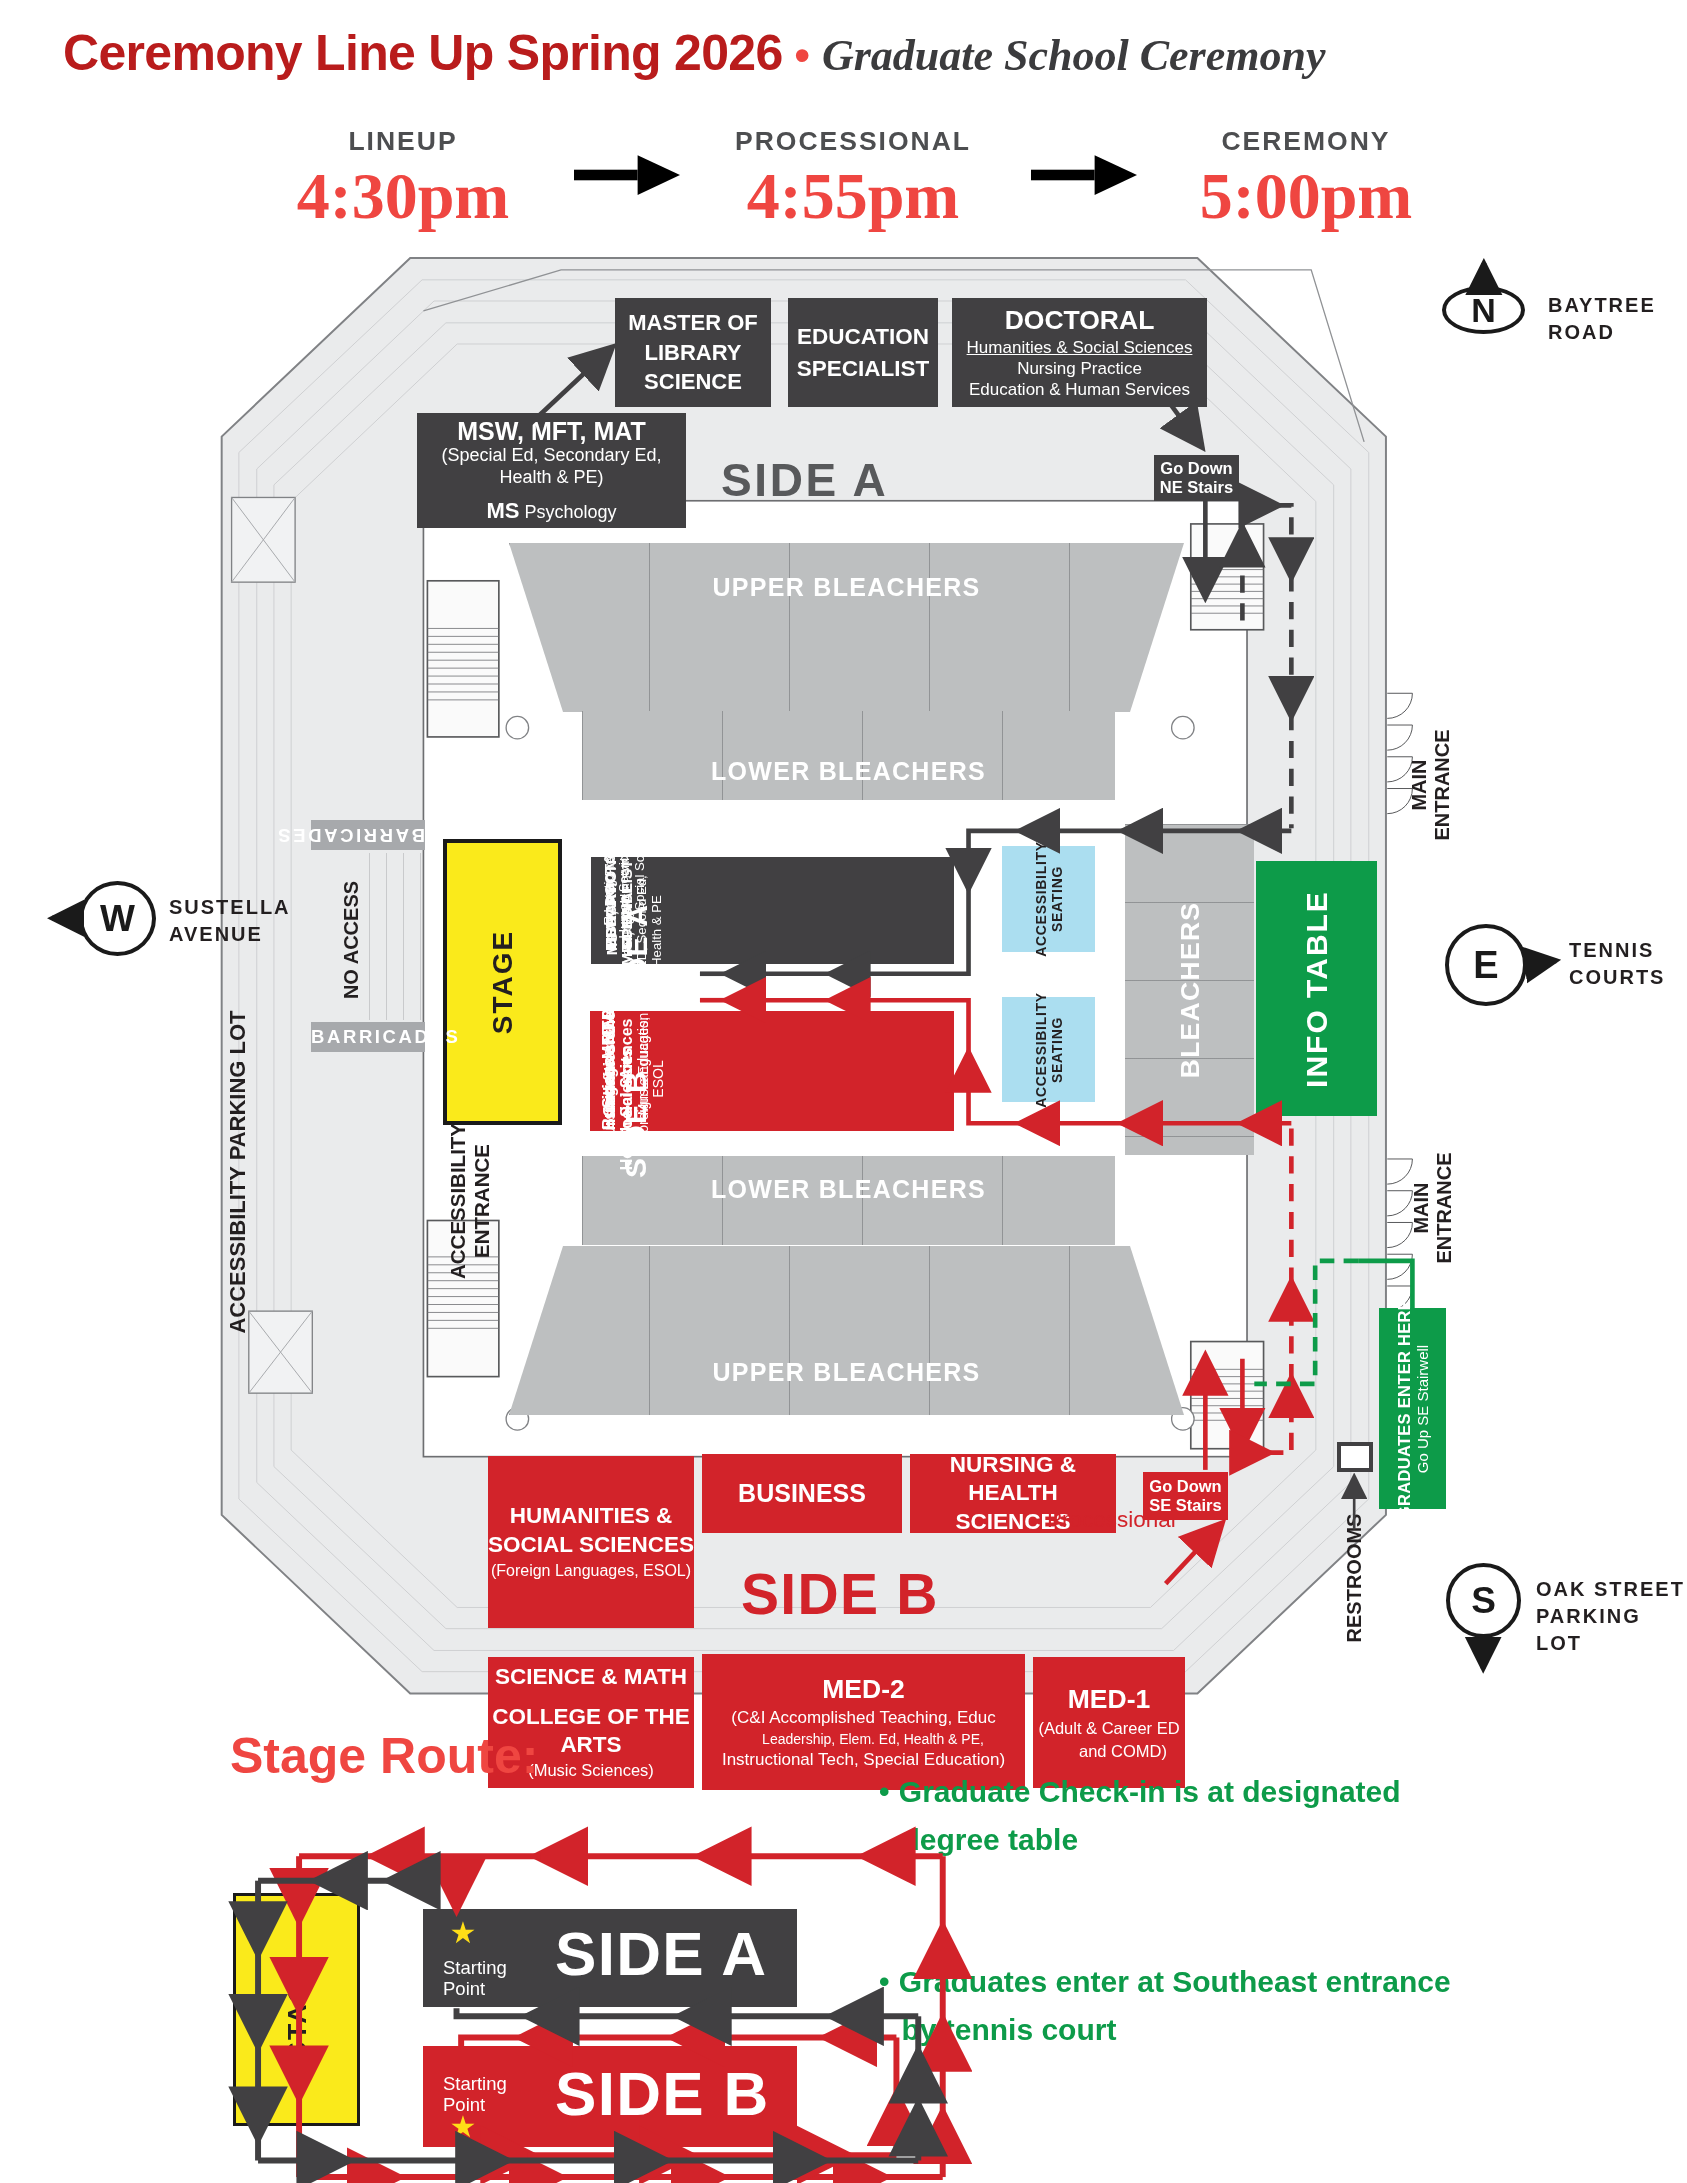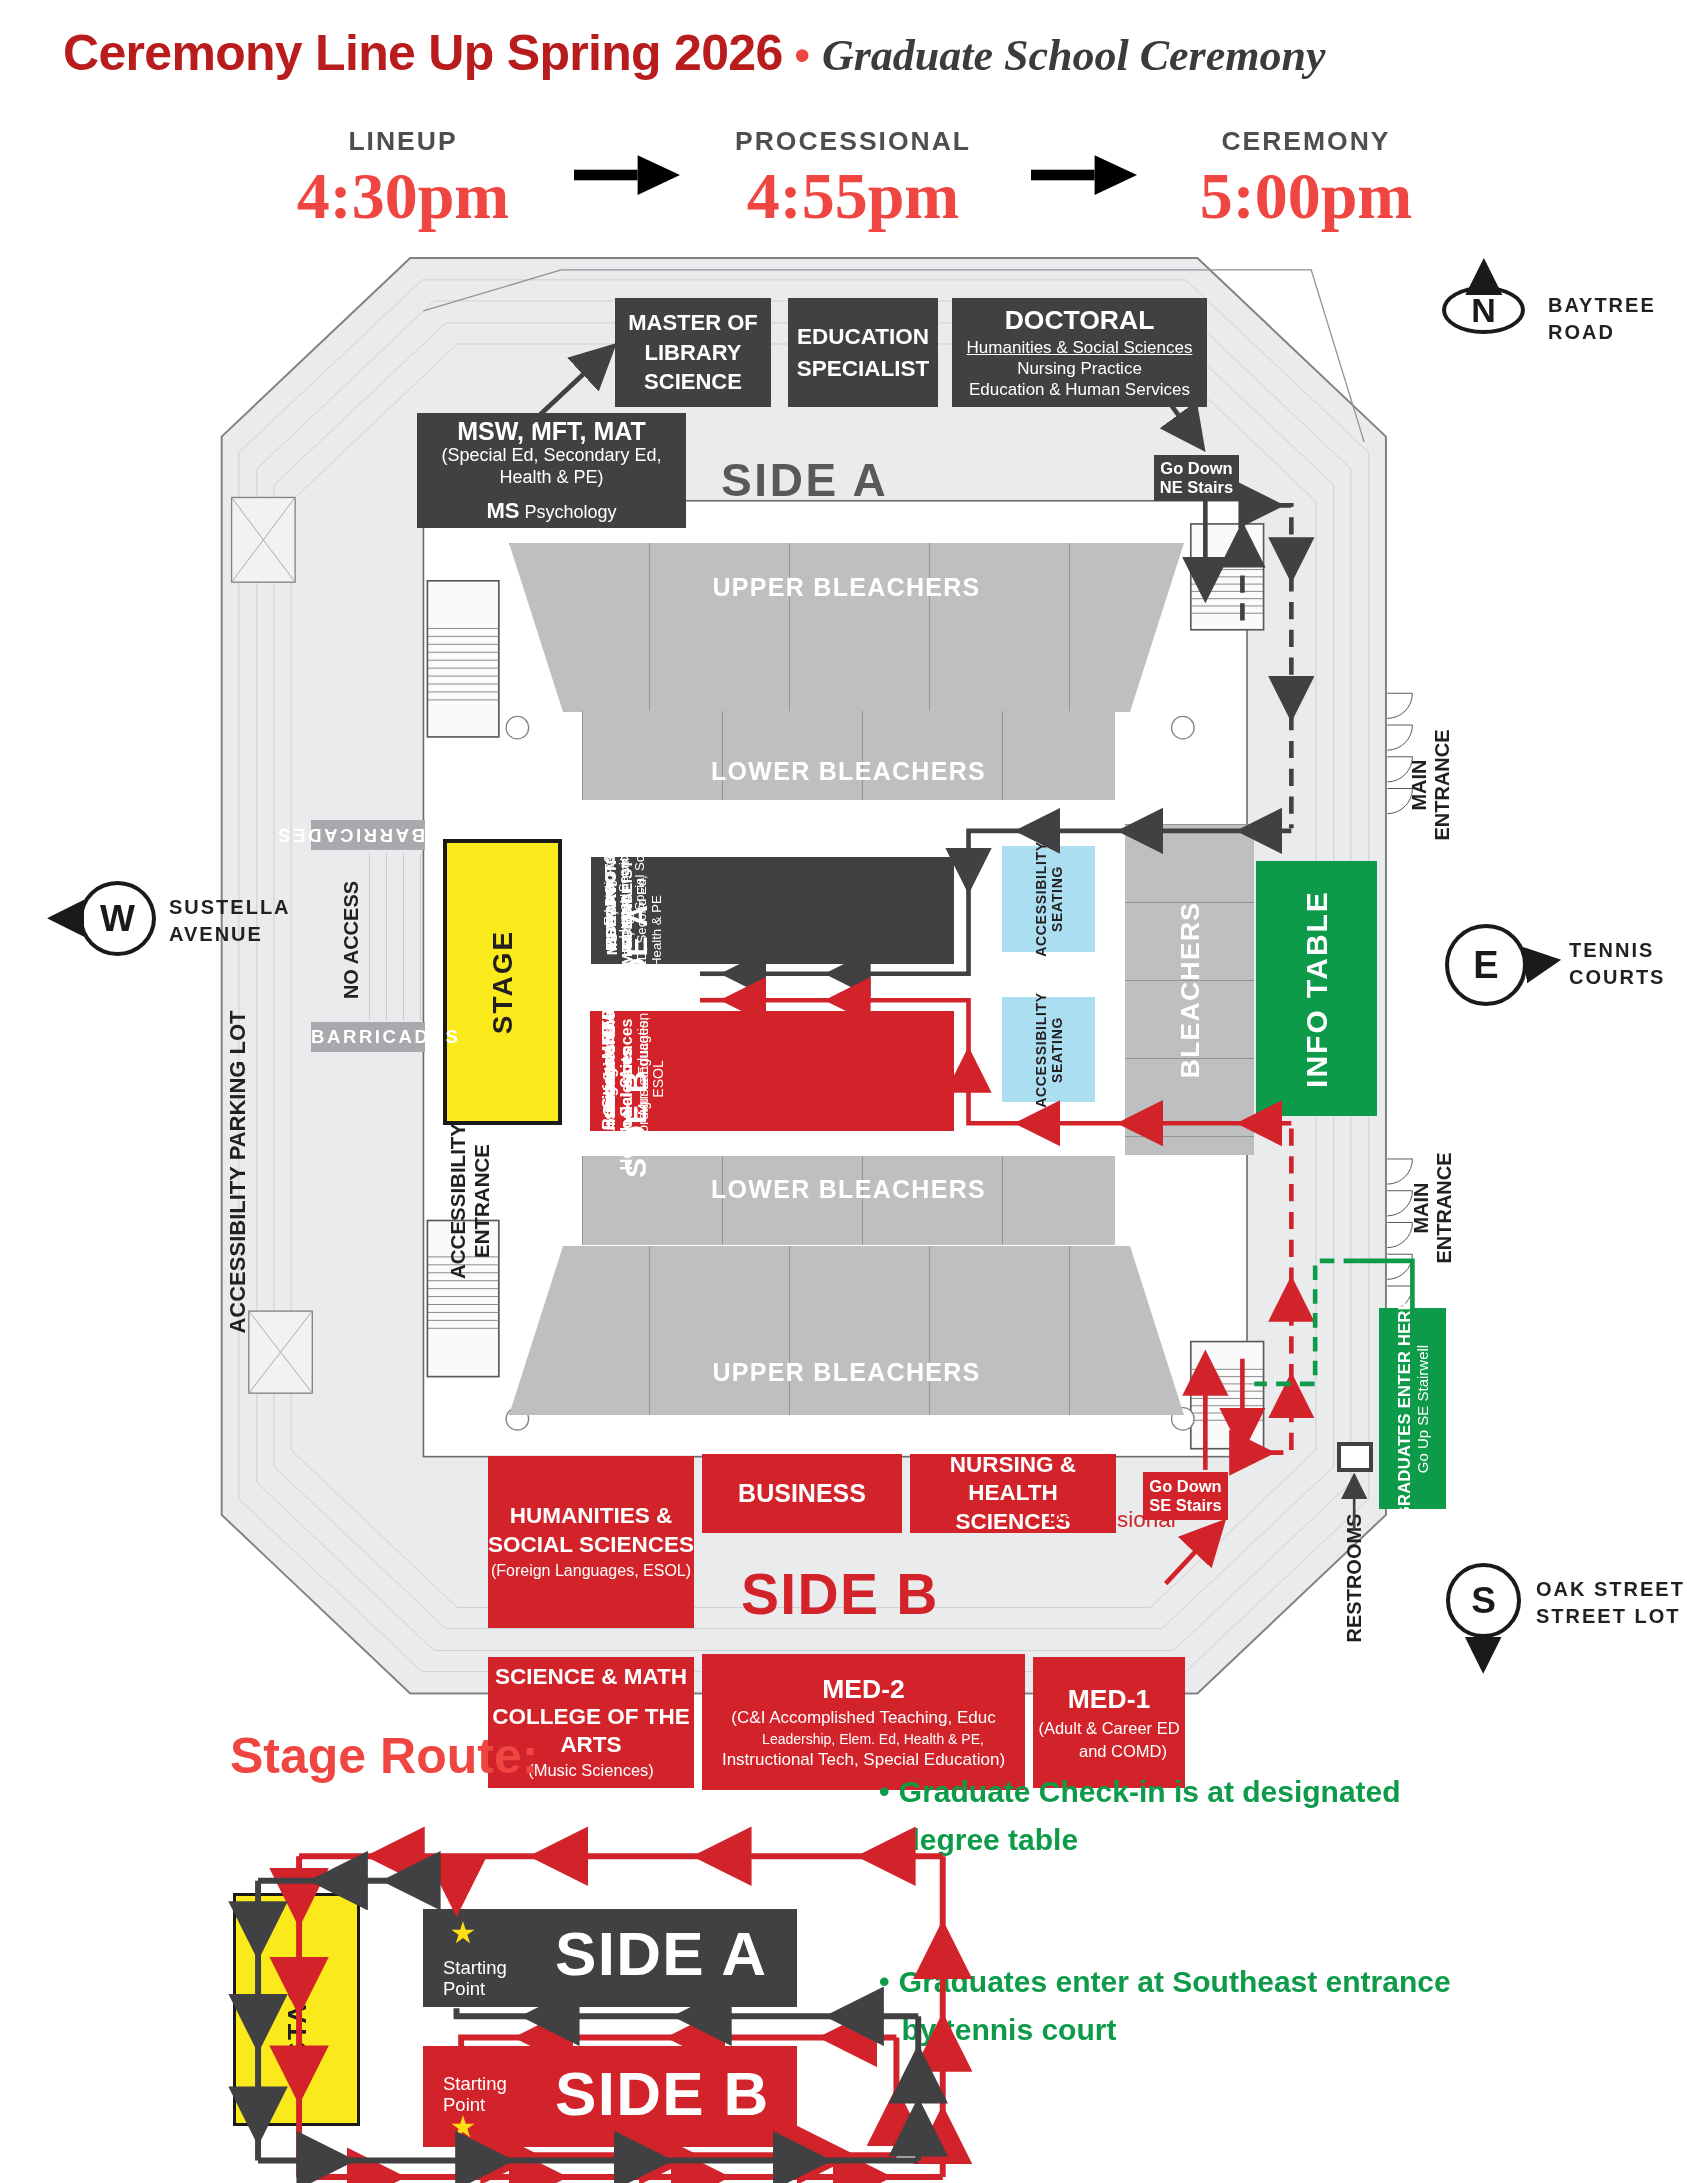--- a/index.html
+++ b/index.html
@@ -392,21 +392,21 @@
     </div>
   <div class="compass-label" style="left:169px;top:894px;">
     <span class="line">SUSTELLA</span>
       <span class="line">AVENUE</span>
   </div>
   <div class="compass-circle" style="left:1446px;top:1563px;width:75px;height:75px;font-size:37px;">
       <span>S</span>
     </div>
   <div class="compass-label" style="left:1536px;top:1576px;">
     <span class="line">OAK STREET</span>
-      <span class="line">STREET LOT</span>
+      <span class="line">PARKING LOT</span>
   </div>
 
   <div class="sr-heading" style="left:230px;top:1727px;">Stage Route:</div>
   <div class="abs" style="left:233px;top:1893px;width:127px;height:233px;background:#FAEA1B;border:3.3px solid #1A1A1A;z-index:1;">
     <div class="rot vlabel" style="font-size:26.5px;letter-spacing:2px;">STAGE</div>
   </div>
   <div class="abs" style="left:423px;top:1909px;width:374px;height:98px;background:#414042;z-index:1;">
     <div class="abs star" style="left:26.5px;top:9.3px;">★</div>
     <div class="abs start-label" style="left:20px;top:48px;">
       <span class="line">Starting</span>

